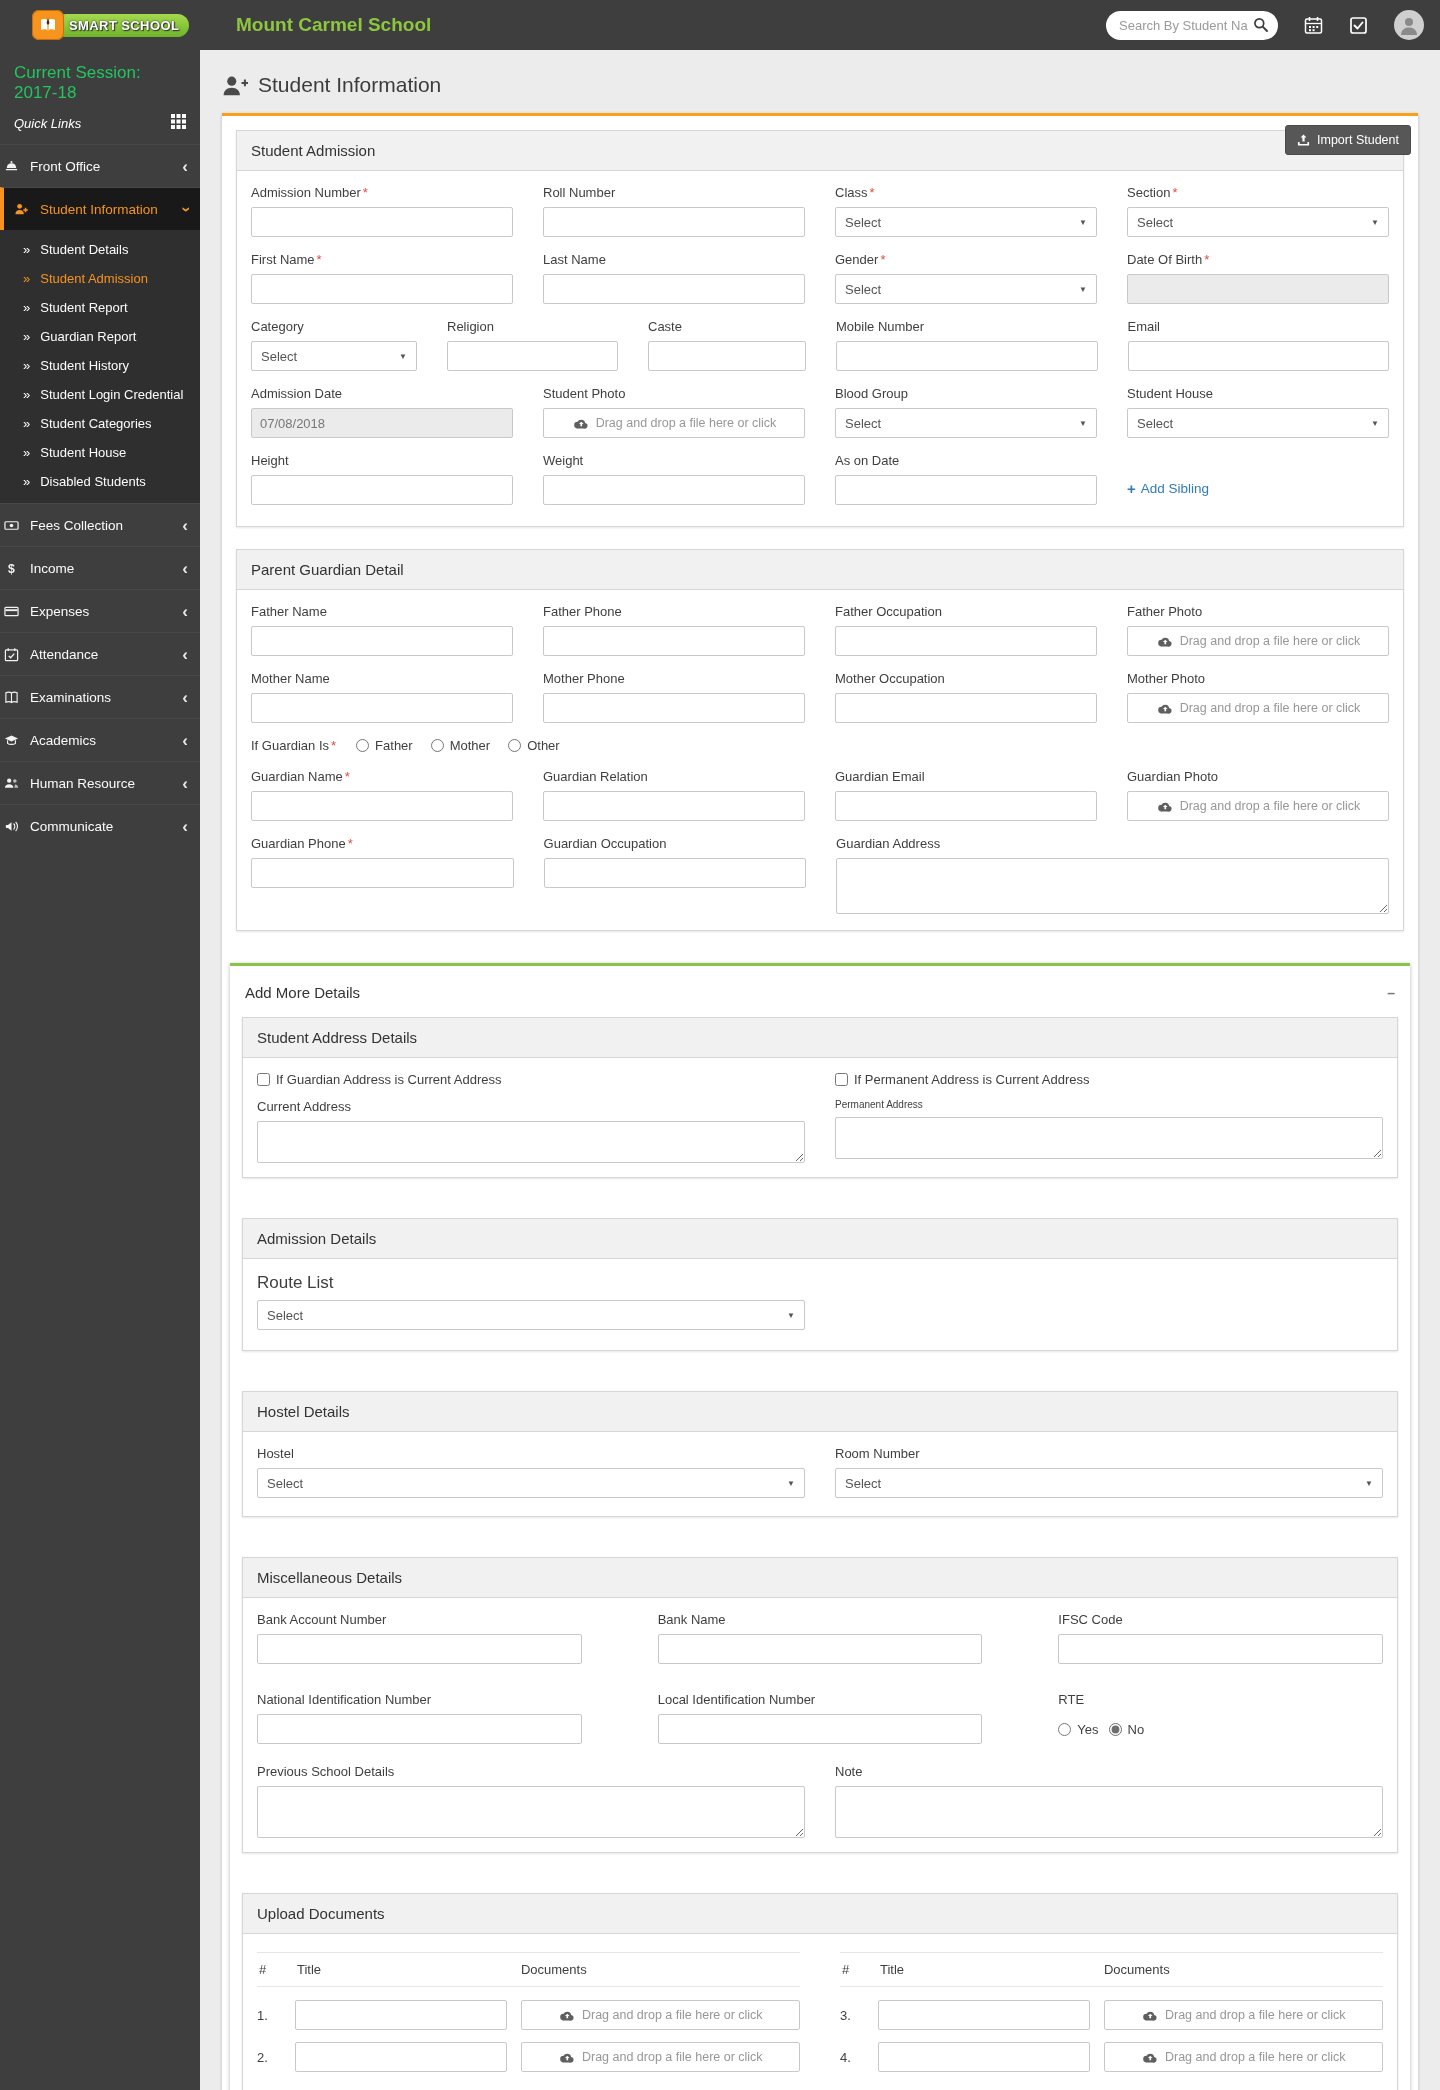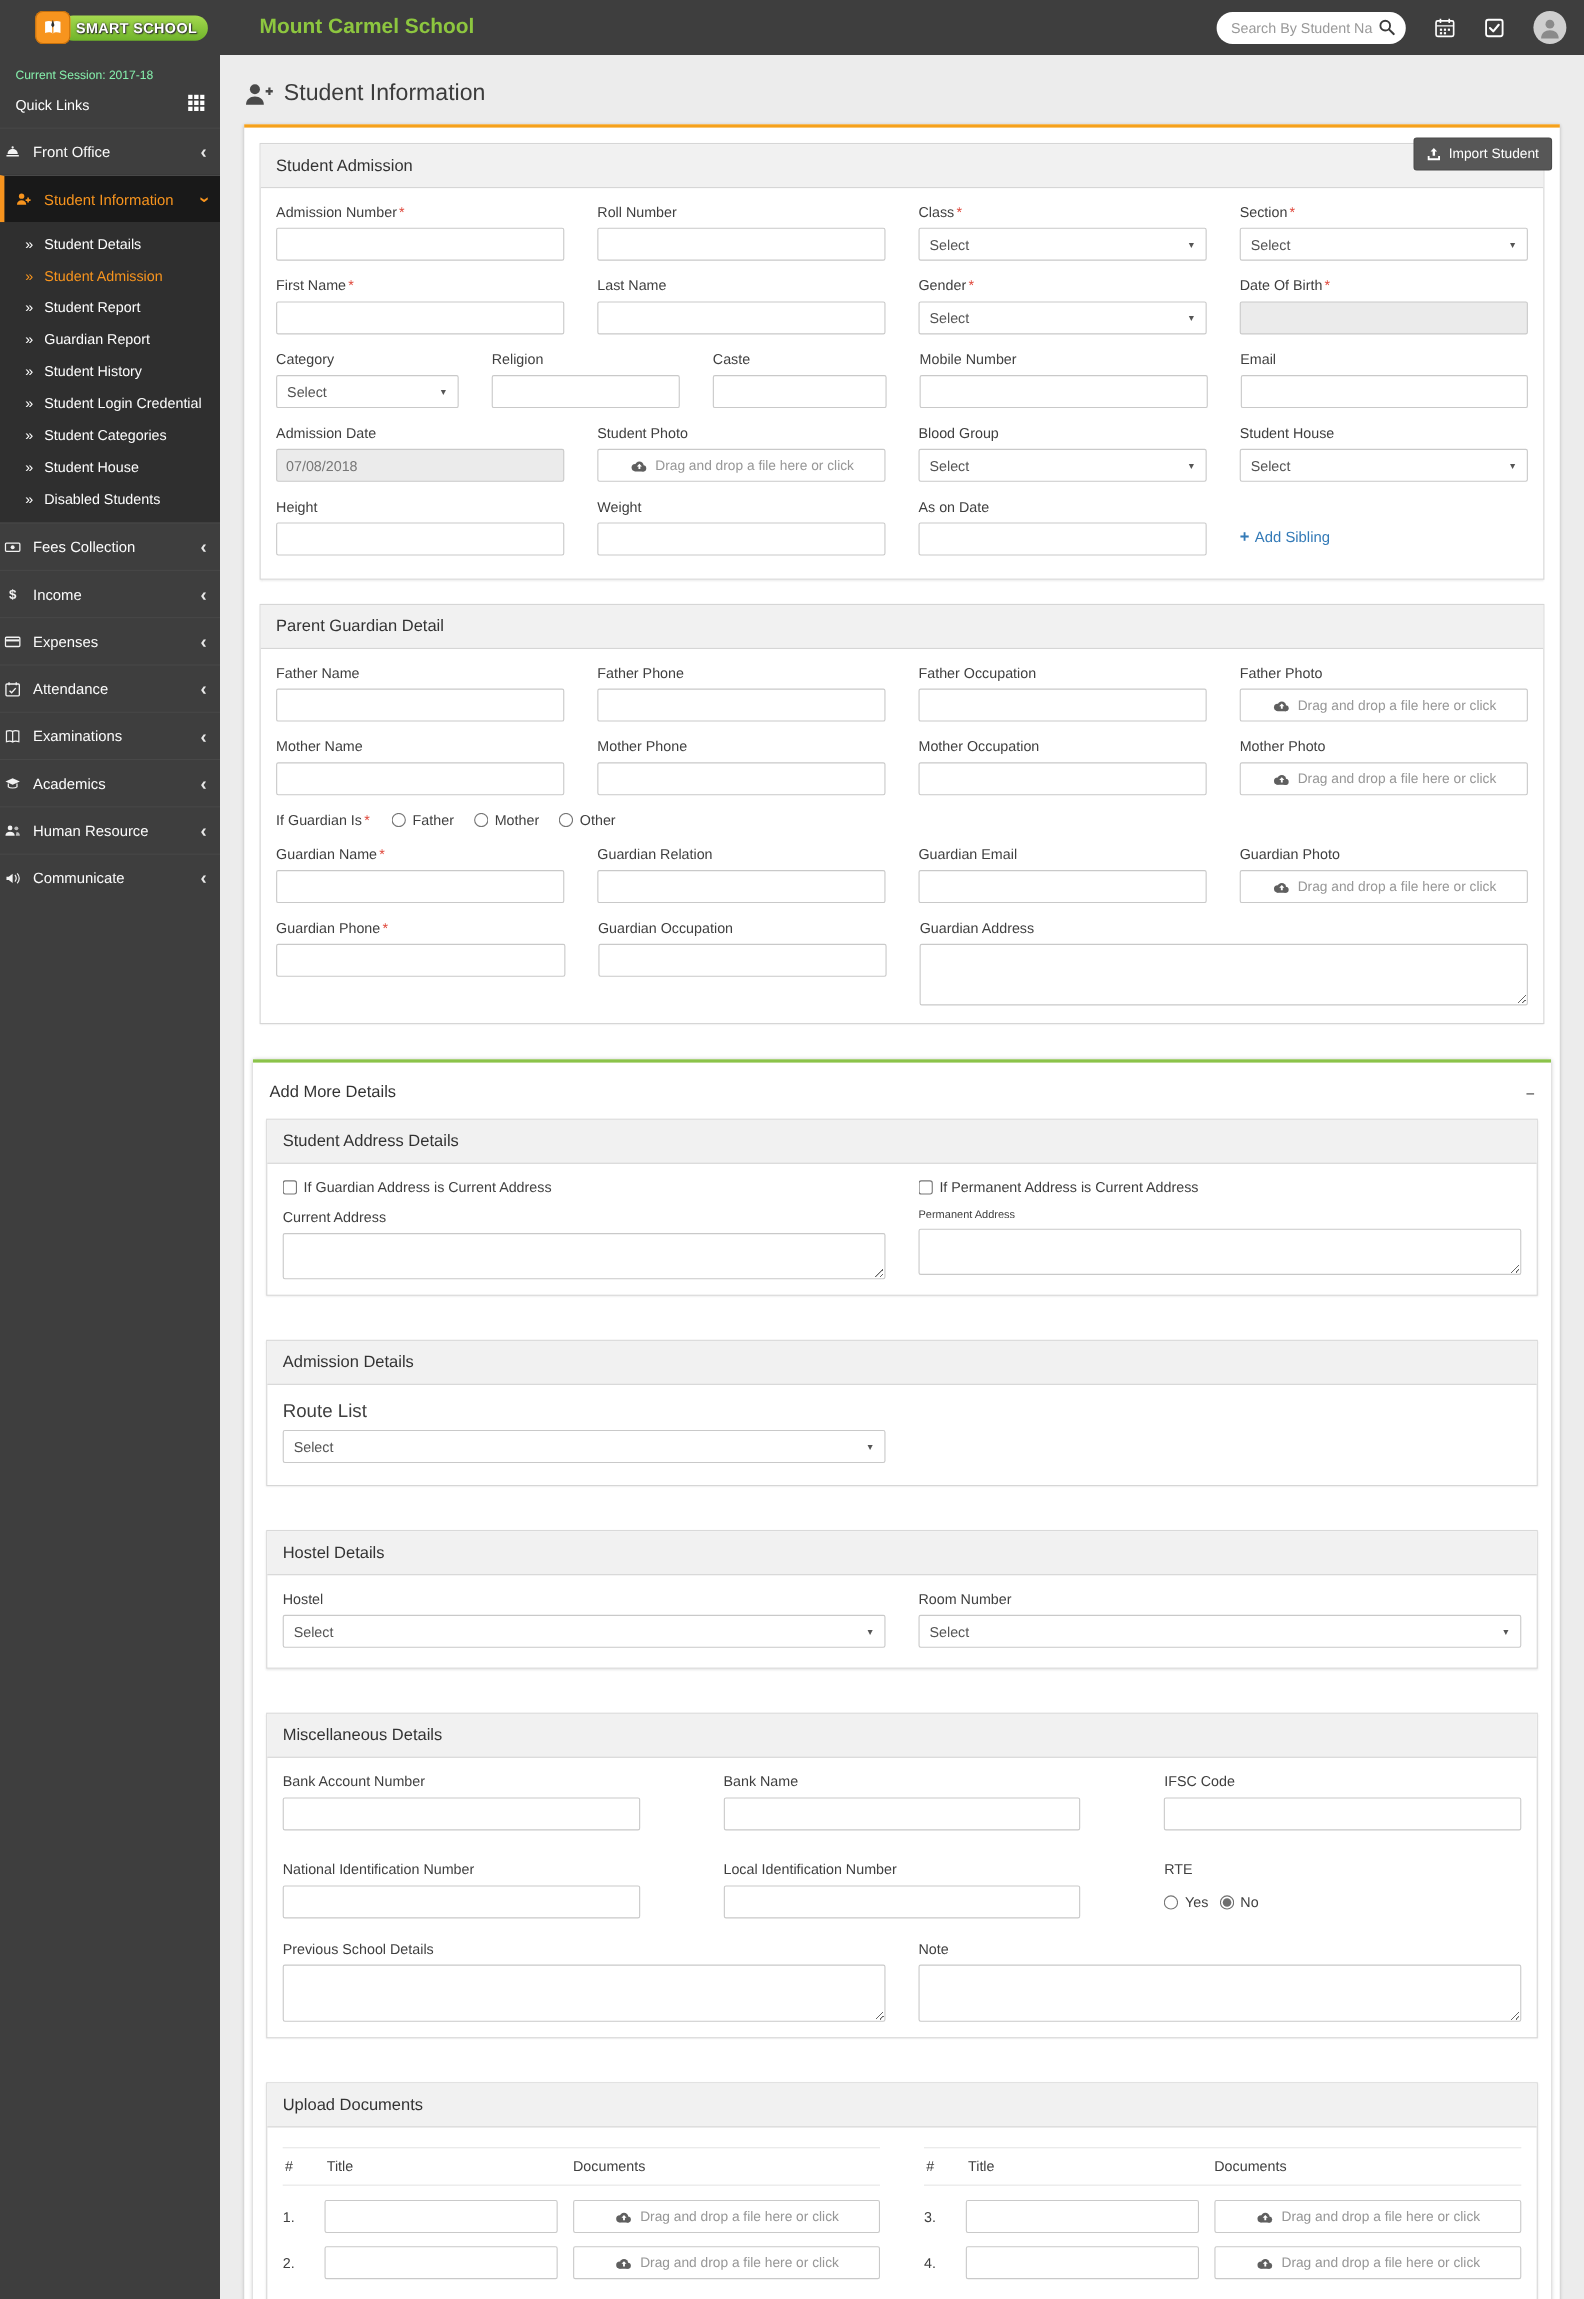--- a/index.html
+++ b/index.html
@@ -19,22 +19,22 @@
   .searchbox input { width:172px; height:29px; border:none; border-radius:15px; padding:0 30px 0 13px; font-size:13px; color:#444; outline:none; font-family:inherit; }
   .searchbox input::placeholder { color:#9a9a9a; }
   .searchbox .mag { position:absolute; right:9px; top:6px; }
   .top-ic { display:flex; align-items:center; }
   .avatar { width:30px; height:30px; border-radius:50%; background:#cfcfcf; display:flex; align-items:center; justify-content:center; overflow:hidden; }
 
   
   .app-body { display:flex; align-items:stretch; min-height:2040px; }
   
   .sidebar { width:200px; flex:0 0 200px; background:#3e3e3e; color:#f5f5f5; }
-  .session { font-size:11px; color:#86efac; padding:13px 14px 4px; }
-  .quicklinks { display:flex; align-items:center; justify-content:space-between; padding:7px 14px 12px; font-size:13px; color:#fff; }
+  .session { font-size:17px; color:#22c55e; padding:13px 14px 4px; }
+  .quicklinks { display:flex; align-items:center; justify-content:space-between; padding:7px 14px 12px; font-size:13px; color:#fff;font-style:italic; }
   .nav-item { display:flex; align-items:center; gap:11px; height:43px; padding:0 12px 0 4px; font-size:13.5px; color:#fbfbfb; border-top:1px solid #484848; cursor:pointer; }
   .nav-item svg { color:#f2f2f2; flex:0 0 auto; }
   .nav-item .chev { margin-left:auto; font-size:17px; line-height:1; color:#e8e8e8; font-weight:bold; }
   .nav-item.active { background:#191919; border-left:4px solid #f7941e; padding-left:10px; color:#f7941e; }
   .nav-item.active svg { color:#f7941e; }
   .nav-item.active .chev { color:#f7941e; transform:rotate(-90deg); }
   .submenu { background:#2f2f2f; padding:5px 0 7px; }
   .sub-item { display:flex; align-items:center; gap:10px; height:29px; padding-left:23px; font-size:13px; color:#fdfdfd; cursor:pointer; }
   .sub-item .arr { font-size:13px; color:#fdfdfd; }
   .sub-item.active, .sub-item.active .arr { color:#f7941e; }

